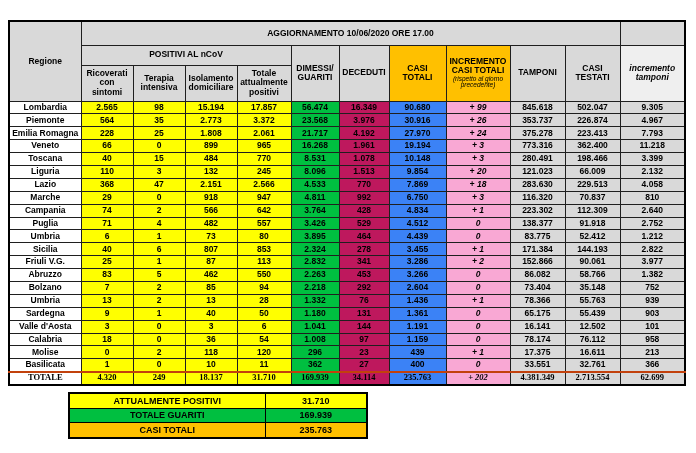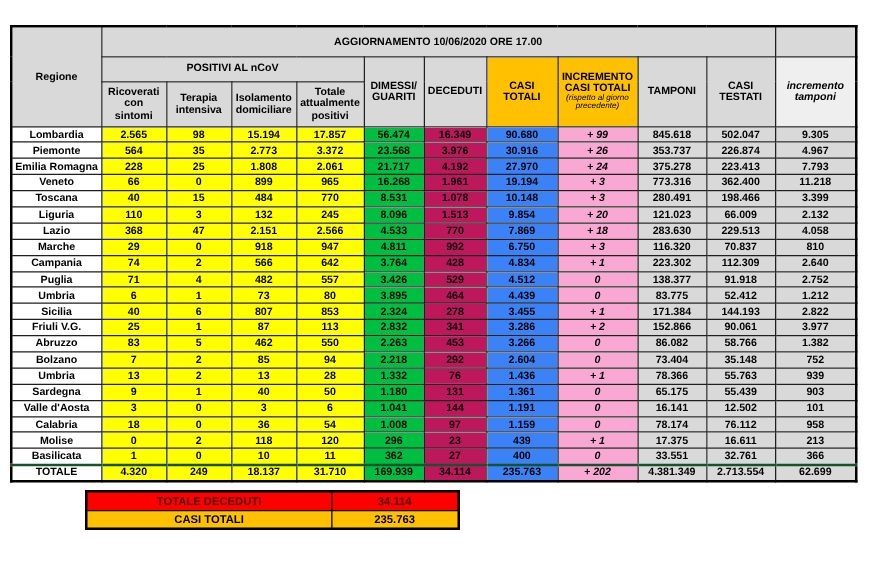--- a/index.html
+++ b/index.html
@@ -28,21 +28,21 @@
   
   tbody tr{height:12.9px;}
   .c-region{background:#FFFFFF;color:#000;}
   .c-yellow{background:#FFFF00;color:#7A1B00;}
   .c-green{background:#00BF40;color:#7A1B00;}
   .c-red{background:#be185d;color:#4A0E00;}
   .c-orange{background:#3b82f6;color:#4A1600;}
   .c-orange-i{background:#f9a8d4;color:#4A1600;font-style:italic;}
   .c-gray{background:#D9D9D9;color:#111;}
   .bl-thick{border-left:2px solid #000;}
-  tr.total td{border-top:2px solid #14532d;}
+  tr.total td{border-top:2px solid #c2410c;font-family:Liberation Serif, serif;}
 
   
   table.summary{position:absolute;left:68px;top:392px;border-collapse:collapse;
                 border:2px solid #000;table-layout:fixed;}
   table.summary td{border:1px solid #000;height:13.5px;text-align:center;
                 font-weight:bold;font-size:9px;padding:0 2px;color:#000;}
   .s-yellow{background:#FFFF00;}
   .s-green{background:#00BF40;}
   .s-red{background:#FF0000;color:#4A0E00 !important;}
   .s-orange{background:#FFC000;}
@@ -405,22 +405,26 @@
       </tbody>
   </table>
 
   <table class="summary">
     <colgroup>
         <col style="width:196px">
         <col style="width:102px">
       </colgroup>
     <tbody>
       <tr>
-        <td class="s-red">TOTALE DECEDUTI</td>
-        <td class="s-red">34.114</td>
+        <td class="s-yellow">ATTUALMENTE POSITIVI</td>
+        <td class="s-yellow">31.710</td>
+      </tr>
+      <tr>
+        <td class="s-green">TOTALE GUARITI</td>
+        <td class="s-green">169.939</td>
       </tr>
       <tr>
         <td class="s-orange">CASI TOTALI</td>
         <td class="s-orange">235.763</td>
       </tr>
     </tbody>
   </table>
 
 </div>
 

